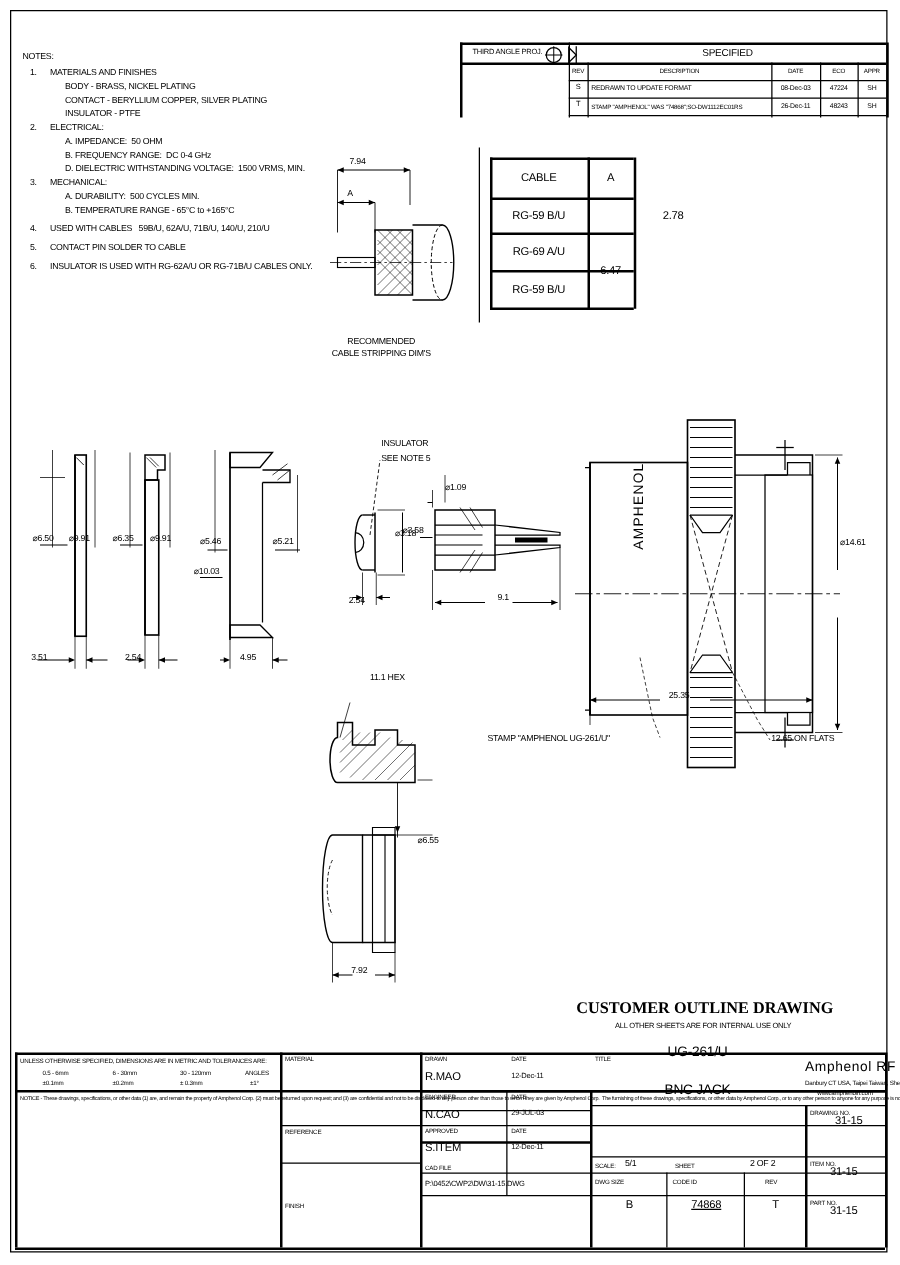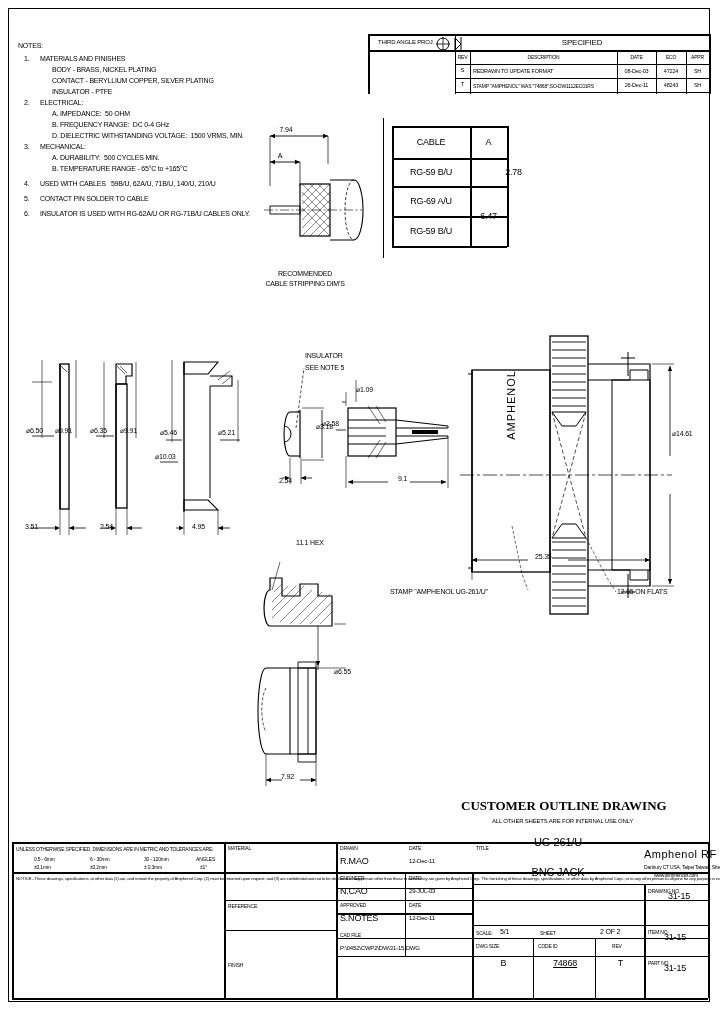--- a/index.html
+++ b/index.html
@@ -118,21 +118,21 @@
     <div class="ln v2" style="left:392px;top:126px;height:121px;"></div>
     <div class="ln v2" style="left:470px;top:126px;height:121px;"></div>
     <div class="ln v2" style="left:507px;top:126px;height:121px;"></div>
 
     <div class="ln v" style="left:383px;top:118px;height:140px;"></div>
 
     <div class="t f9 ctr" style="left:392px;top:137px;width:78px;">CABLE</div>
     <div class="t f9 ctr" style="left:470px;top:137px;width:37px;">A</div>
 
     <div class="t f9 ctr" style="left:392px;top:167px;width:78px;">RG-59 B/U</div>
-    <div class="t f9 ctr" style="left:468px;top:167px;width:37px;padding-left:27px;">2.78</div>
+    <div class="t f9 ctr" style="left:493px;top:167px;width:37px;padding-left:27px;">2.78</div>
 
     <div class="t f9 ctr" style="left:392px;top:196px;width:78px;">RG-69 A/U</div>
     <div class="t f9 ctr" style="left:470px;top:211px;width:37px;">6.47</div>
 
     <div class="t f9 ctr" style="left:392px;top:226px;width:78px;">RG-59 B/U</div>
   </div>
 
   <div>
     <svg width="140" height="180" style="left:250px;top:122px;">
 
@@ -491,21 +491,21 @@
     <div class="t f9" style="left:340px;top:856px;">R.MAO</div>
     <div class="t f5" style="left:409px;top:845px;">DATE</div>
     <div class="t f6" style="left:409px;top:858px;">12-Dec-11</div>
 
     <div class="t f5" style="left:340px;top:875px;">ENGINEER</div>
     <div class="t f9" style="left:340px;top:886px;">N.CAO</div>
     <div class="t f5" style="left:409px;top:875px;">DATE</div>
     <div class="t f6" style="left:409px;top:888px;">29-JUL-03</div>
 
     <div class="t f5" style="left:340px;top:902px;">APPROVED</div>
-    <div class="t f9" style="left:340px;top:913px;">S.NOTES</div>
+    <div class="t f9" style="left:340px;top:913px;">S.ITEM</div>
     <div class="t f5" style="left:409px;top:902px;">DATE</div>
     <div class="t f6" style="left:409px;top:915px;">12-Dec-11</div>
 
     <div class="t f5" style="left:340px;top:932px;">CAD FILE</div>
     <div class="t f6" style="left:340px;top:945px;">P:\0452\CWP2\DW\31-15.DWG</div>
 
     <div class="t f5" style="left:476px;top:845px;">TITLE</div>
     <div class="t f11 ctr" style="left:476px;top:866px;width:164px;">BNC JACK</div>
     <div class="t f11 ctr" style="left:476px;top:836px;width:164px;">UG-261/U</div>
 

